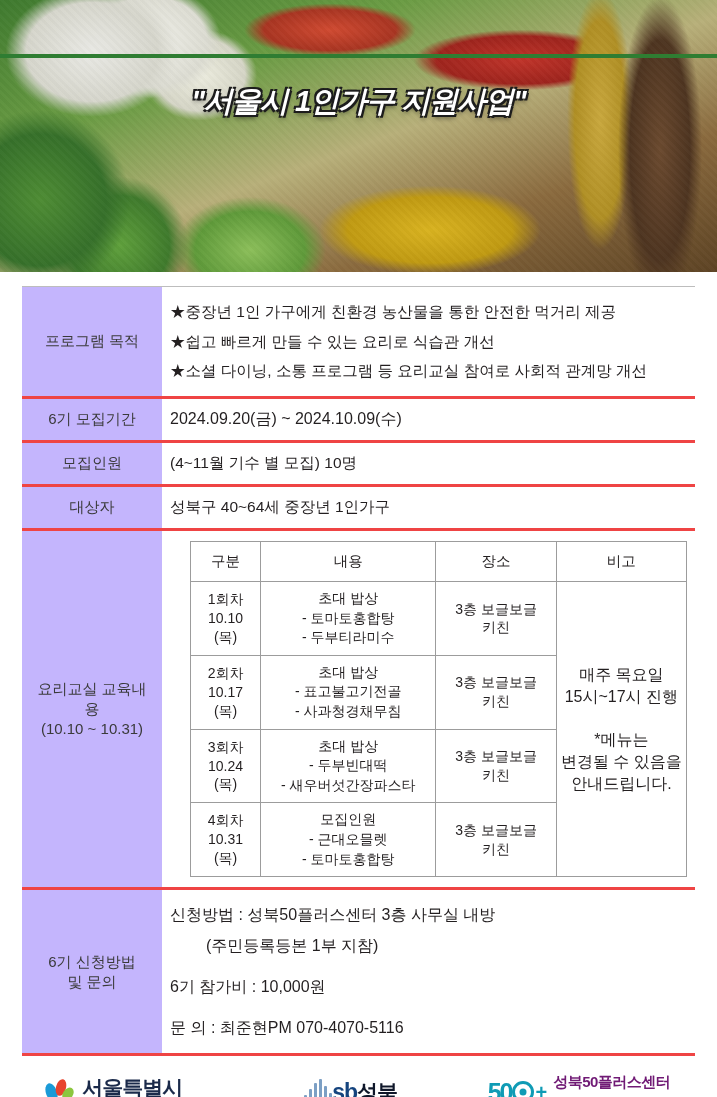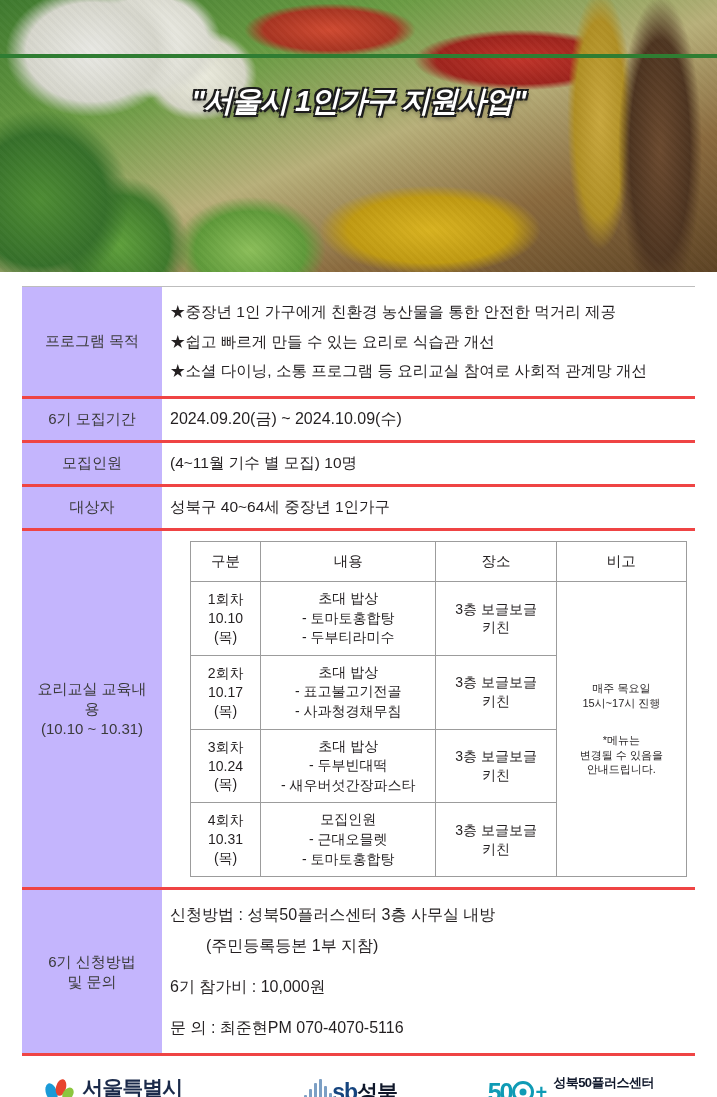--- a/index.html
+++ b/index.html
@@ -132,21 +132,21 @@
     line-height: 1.35;
     vertical-align: middle;
     font-weight: normal;
   }
   table.classes th { height: 40px; font-size: 14.5px; }
   .col-gubun { width: 70px; }
   .col-content { width: 175px; }
   .col-place { width: 120px; }
   .col-note { width: 130px; }
   .classes td.content-cell { line-height: 1.4; }
-  .note-cell { font-size: 11px; line-height: 1.45; }
+  .note-cell { font-size: 16px; line-height: 1.45; }
   .note-gap { height: 22px; }
   .note-strong { display: block; }
 
   
   td.apply-cell {
     padding: 14px 8px 16px 14px;
     font-size: 16px;
     line-height: 1.55;
   }
   .apply-line { padding: 3px 0; }
@@ -189,21 +189,21 @@
   .fp-ring {
     display: inline-block; width: 22px; height: 22px; border: 3px solid #0f9bb5; border-radius: 50%;
     margin: 0 1px; position: relative;
   }
   .fp-ring::after {
     content: ""; position: absolute; left: 50%; top: 50%; width: 7px; height: 7px;
     background: #0f9bb5; border-radius: 50%; transform: translate(-50%,-50%);
   }
   .fp-plus { font-size: 20px; color: #0f9bb5; font-weight: bold; }
   .fp-texts { line-height: 1.25; }
-  .fp-t1 { font-size: 13px; color: #0f172a; font-weight: bold; letter-spacing: -.5px;}
+  .fp-t1 { font-size: 15px; color: #701a75; font-weight: bold; letter-spacing: -.5px;}
   .fp-t2 { font-size: 10px; color: #5a5a5a; letter-spacing: .2px; }
 </style>
 </head>
 <body>
 
 <div class="hero">
   <div class="hero-bg"></div>
   <div class="hero-noise"></div>
   <div class="hero-greenline"></div>
   <div class="hero-text">

